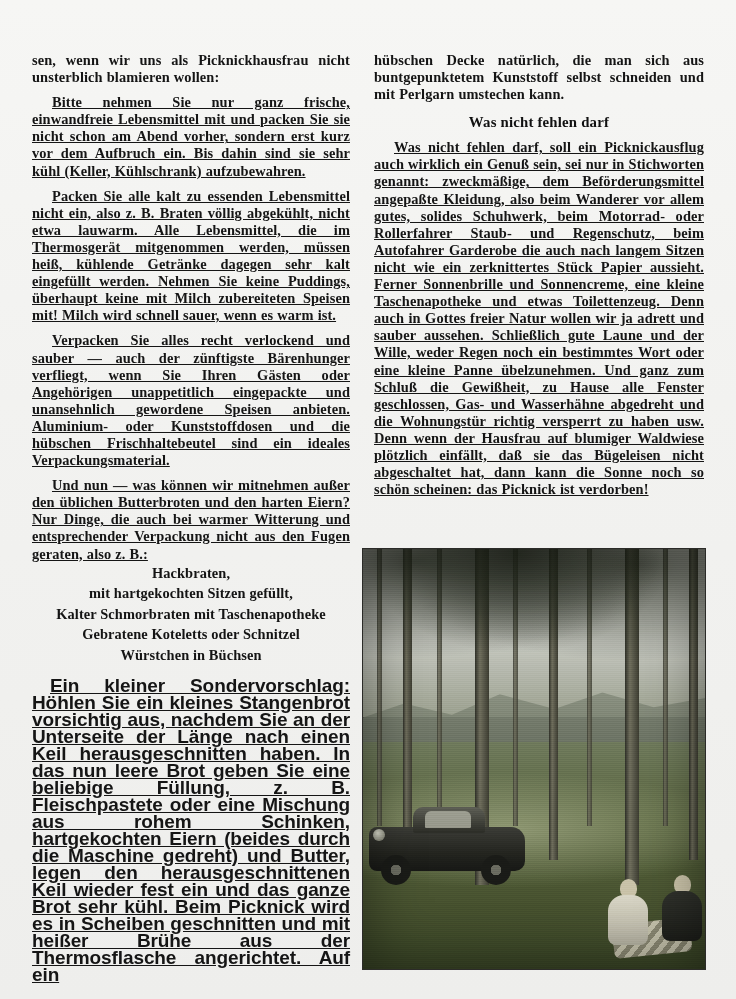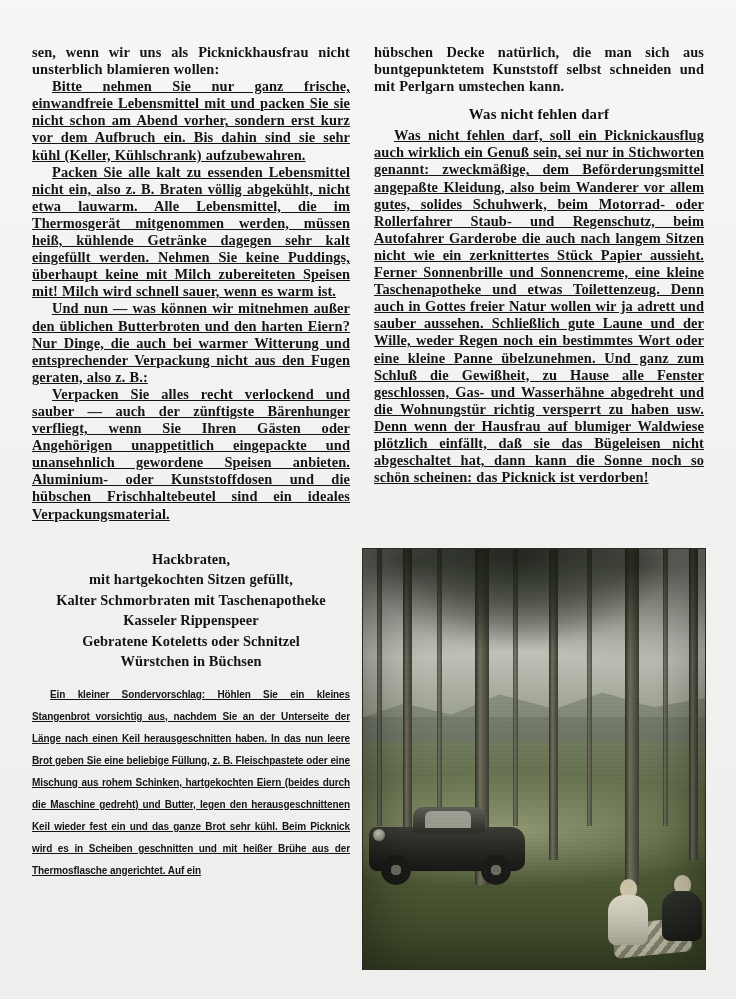--- a/index.html
+++ b/index.html
@@ -34,21 +34,21 @@
     gap: 24px;
   }
   .col {
     width: 324px;
     position: relative;
   }
   .col.left { width: 318px; }
   .col.right { width: 330px; }
 
   p {
-    margin: 0 0 0 0;
+    margin: 8px 0 0 0;
     font-size: 14.4px;
     line-height: 17.1px;
     text-align: justify;
     text-justify: inter-word;
     color: #151515;
     font-weight: 700;
     letter-spacing: 0.1px;
     font-family: "Liberation Serif", serif;
     word-spacing: 0.4px;
   }
@@ -59,37 +59,37 @@
     margin: 11px 0 4px 0;
     font-size: 14.8px;
     line-height: 17px;
     text-align: center;
     font-weight: 700;
     color: #111;
     letter-spacing: 0.2px;
   }
 
   .menu {
-    margin-top: 26px;
+    margin-top: 0;
     margin-bottom: 12px;
   }
   .menu div {
     text-align: center;
     font-size: 14.4px;
     line-height: 20.5px;
     font-weight: 700;
     color: #141414;
     letter-spacing: 0.1px;
   }
 
   
   .altface p {
     font-family: "Liberation Sans", sans-serif;
-    font-size: 10px;
-    line-height: 22px;
+    font-size: 19px;
+    line-height: 17px;
     font-weight: 700;
     letter-spacing: -0.1px;
     word-spacing: 0px;
   }
   .altface p.indent { text-indent: 18px; }
 
   
   .photo {
     position: absolute;
     left: 362px;
@@ -227,28 +227,27 @@
 
 <div id="page">
   <div id="paper"></div>
 
   <div class="columns">
 
     <div class="col left">
       <p class="cont">sen, wenn wir uns als Picknickhausfrau nicht unsterblich blamieren wollen:</p>
       <p class="indent">Bitte nehmen Sie nur ganz frische, einwandfreie Lebensmittel mit und packen Sie sie nicht schon am Abend vorher, sondern erst kurz vor dem Aufbruch ein. Bis dahin sind sie sehr kühl (Keller, Kühlschrank) aufzubewahren.</p>
       <p class="indent">Packen Sie alle kalt zu essenden Lebensmittel nicht ein, also z. B. Braten völlig abgekühlt, nicht etwa lauwarm. Alle Lebensmittel, die im Thermosgerät mitgenommen werden, müssen heiß, kühlende Getränke dagegen sehr kalt eingefüllt werden. Nehmen Sie keine Puddings, überhaupt keine mit Milch zubereiteten Speisen mit! Milch wird schnell sauer, wenn es warm ist.</p>
+      <p class="indent">Verpacken Sie alles recht verlockend und sauber — auch der zünftigste Bärenhunger verfliegt, wenn Sie Ihren Gästen oder Angehörigen unappetitlich eingepackte und unansehnlich gewordene Speisen anbieten. Aluminium- oder Kunststoffdosen und die hübschen Frischhaltebeutel sind ein ideales Verpackungsmaterial.</p>
       <p class="indent">Und nun — was können wir mitnehmen außer den üblichen Butterbroten und den harten Eiern? Nur Dinge, die auch bei warmer Witterung und entsprechender Verpackung nicht aus den Fugen geraten, also z. B.:</p>
-      <p class="indent">Verpacken Sie alles recht verlockend und sauber — auch der zünftigste Bärenhunger verfliegt, wenn Sie Ihren Gästen oder Angehörigen unappetitlich eingepackte und unansehnlich gewordene Speisen anbieten. Aluminium- oder Kunststoffdosen und die hübschen Frischhaltebeutel sind ein ideales Verpackungsmaterial.</p>
 
       <div class="menu">
         <div>Hackbraten,</div>
         <div>mit hartgekochten Sitzen gefüllt,</div>
         <div>Kalter Schmorbraten mit Taschenapotheke</div>
-        <div>Kasseler Rippenspeer</div>
         <div>Gebratene Koteletts oder Schnitzel</div>
         <div>Würstchen in Büchsen</div>
       </div>
 
       <div class="altface">
         <p class="indent">Ein kleiner Sondervorschlag: Höhlen Sie ein kleines Stangenbrot vorsichtig aus, nachdem Sie an der Unterseite der Länge nach einen Keil herausgeschnitten haben. In das nun leere Brot geben Sie eine beliebige Füllung, z. B. Fleischpastete oder eine Mischung aus rohem Schinken, hartgekochten Eiern (beides durch die Maschine gedreht) und Butter, legen den herausgeschnittenen Keil wieder fest ein und das ganze Brot sehr kühl. Beim Picknick wird es in Scheiben geschnitten und mit heißer Brühe aus der Thermosflasche angerichtet. Auf ein</p>
       </div>
     </div>
 
     <div class="col right">

